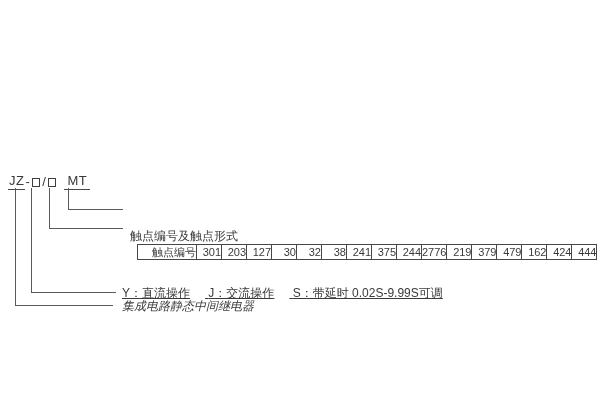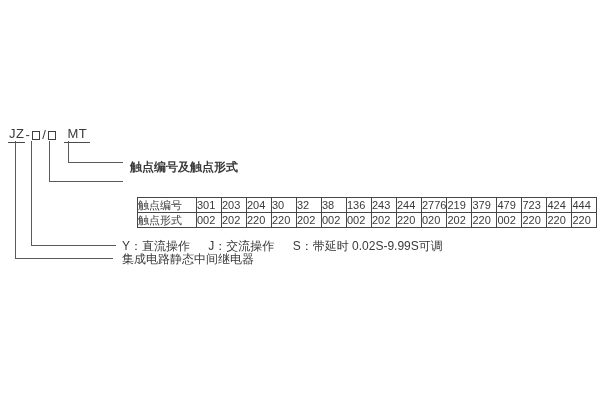--- a/index.html
+++ b/index.html
@@ -6,20 +6,21 @@
   html, body { background: #ffffff; }
   body { font-family: "Liberation Sans", "DejaVu Sans", sans-serif; }
 
   .canvas {
     position: relative;
     width: 600px;
     height: 336px;
     background: #ffffff;
     overflow: hidden;
     color: #3a3a3a;
+    margin-top: 47px;
   }
 
   
   .model {
     position: absolute;
     left: 8px;
     top: 126px;
     display: flex;
     align-items: center;
     font-size: 13px;
@@ -54,38 +55,38 @@
   .conn-jz   { left: 15px; top: 141px; width: 98px; height: 118px; }
 
   .callout {
     position: absolute;
     font-size: 12px;
     line-height: 12px;
     color: #3a3a3a;
     white-space: nowrap;
   }
   .co-mt      { left: 130px; top: 157px; }
-  .co-contact { left: 130px; top: 161px; font-weight: bold; }
-  .co-op      { left: 122px; top: 240px; }
-  .co-prod    { left: 122px; top: 253px; }
+  .co-contact { left: 130px; top: 183px; }
+  .co-op      { left: 122px; top: 240px; text-decoration: underline; }
+  .co-prod    { left: 122px; top: 253px; font-style: italic; }
   .co-op span.part { margin-right: 15px; }
   .co-op span.part:last-child { margin-right: 0; }
 
   
   .tbl-wrap { position: absolute; left: 137px; top: 197px; }
   table.spec {
     border-collapse: collapse;
     table-layout: fixed;
   }
   table.spec td {
     border: 1px solid #464646;
     font-size: 11px;
     line-height: 11px;
     color: #3a3a3a;
-    text-align: left;
+    text-align: right;
     vertical-align: middle;
     height: 15px;
     width: 25px;
     padding: 0;
     white-space: nowrap;
     overflow: hidden;
   }
   table.spec td.hdr {
     width: 59px;
     letter-spacing: 0;
@@ -113,53 +114,34 @@
 
   <div class="callout co-contact">触点编号及触点形式</div>
 
   <div class="tbl-wrap">
     <table class="spec">
       <tbody>
           <tr>
             <td class="hdr">触点编号</td>
             <td>301</td>
             <td>203</td>
-            <td>204</td>
+            <td>127</td>
             <td>30</td>
             <td>32</td>
             <td>38</td>
-            <td>136</td>
-            <td>243</td>
+            <td>241</td>
+            <td>375</td>
             <td>244</td>
             <td>2776</td>
             <td>219</td>
             <td>379</td>
             <td>479</td>
-            <td>723</td>
+            <td>162</td>
             <td>424</td>
             <td>444</td>
-          </tr>
-          <tr>
-            <td class="hdr">触点形式</td>
-            <td>002</td>
-            <td>202</td>
-            <td>220</td>
-            <td>220</td>
-            <td>202</td>
-            <td>002</td>
-            <td>002</td>
-            <td>202</td>
-            <td>220</td>
-            <td>020</td>
-            <td>202</td>
-            <td>220</td>
-            <td>002</td>
-            <td>220</td>
-            <td>220</td>
-            <td>220</td>
           </tr>
         </tbody>
     </table>
   </div>
 
   <div class="callout co-op">
     <span class="part">Y：直流操作</span>
     <span class="part">J：交流操作</span>
     <span class="part">S：带延时 0.02S-9.99S可调</span>
   </div>

